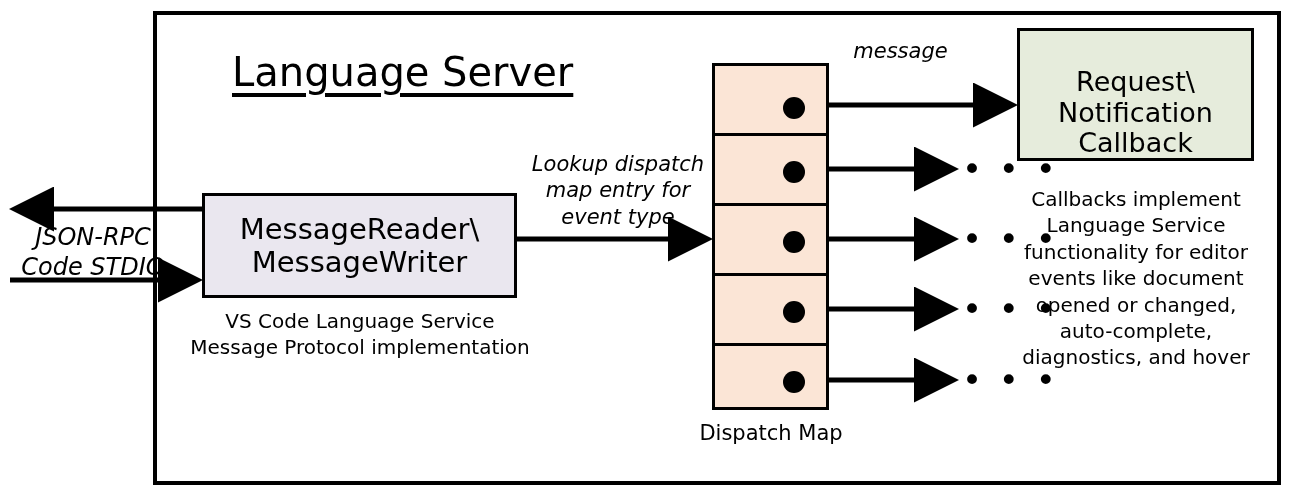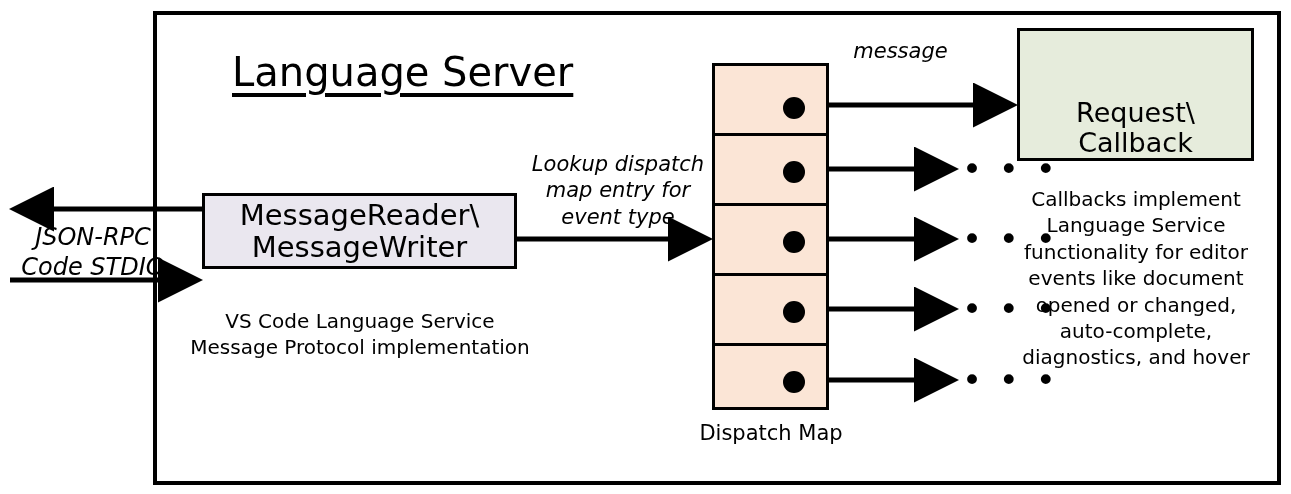--- a/index.html
+++ b/index.html
@@ -23,21 +23,21 @@
   }
 
   #title{
     position:absolute;left:232px;top:52px;width:380px;
     font-size:40px;line-height:1;text-align:left;
     text-decoration:underline;text-underline-offset:7px;
     white-space:nowrap;
   }
 
   #message-node{
-    left:202px;top:193px;width:315px;height:76px;
+    left:202px;top:193px;width:315px;height:105px;
     background:#eae7ef;font-size:29px;
   }
   #message-caption{
     position:absolute;left:175px;top:308px;width:370px;
     font-size:20px;line-height:1.3;text-align:center;
   }
 
   #callback-node{
     left:1017px;top:28px;width:237px;height:133px;
     background:#e6ecdc;font-size:27px;align-items:flex-end;
@@ -125,20 +125,21 @@
     </div>
   </div>
 
   <div id="dispatch-caption">
     <div>Dispatch Map</div>
   </div>
 
   <div class="node" id="callback-node">
     <div class="node-label">
       <div>Request\</div>
+      <div>Notification</div>
       <div>Callback</div>
     </div>
   </div>
   <div id="callback-caption">
     <div>Callbacks implement</div>
     <div>Language Service</div>
     <div>functionality for editor</div>
     <div>events like document</div>
     <div>opened or changed,</div>
     <div>auto-complete,</div>

